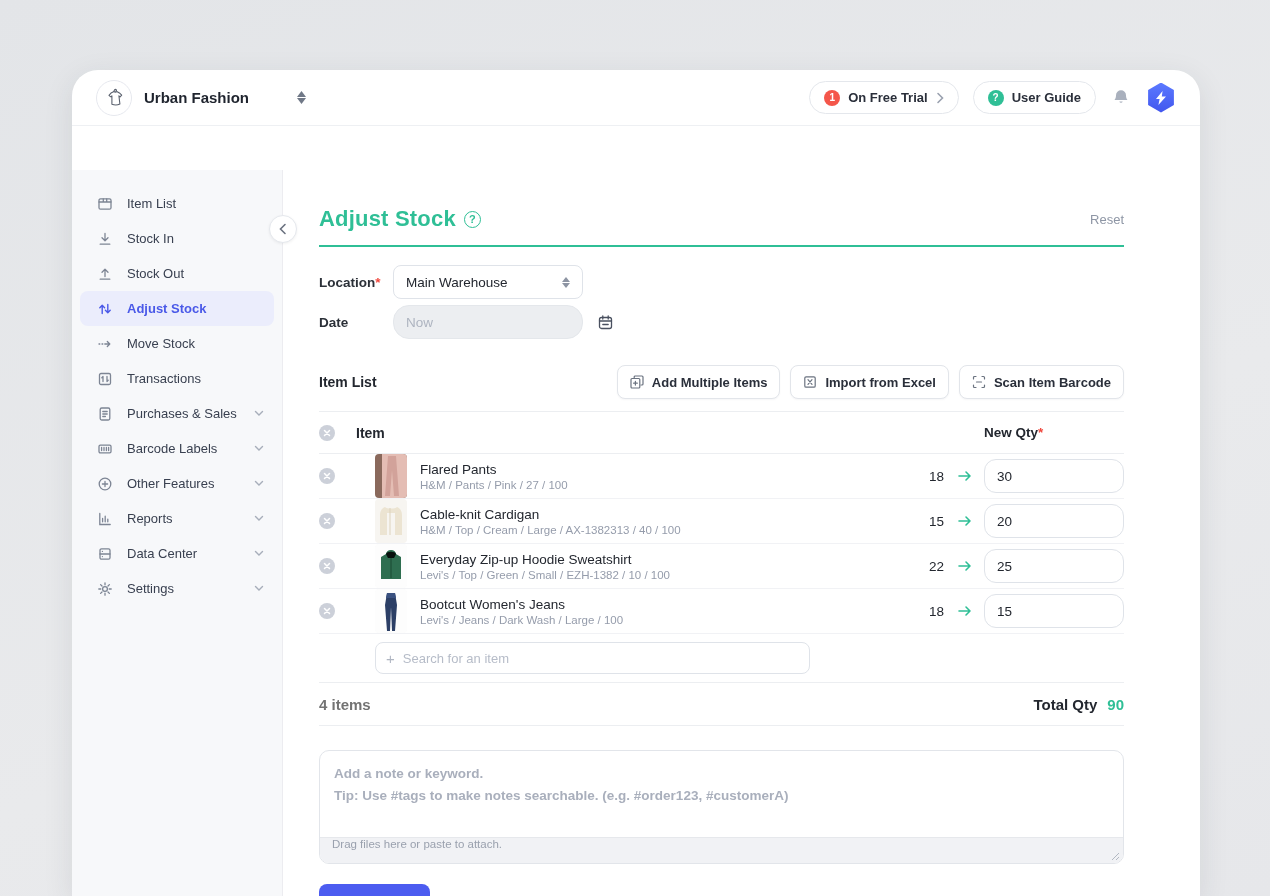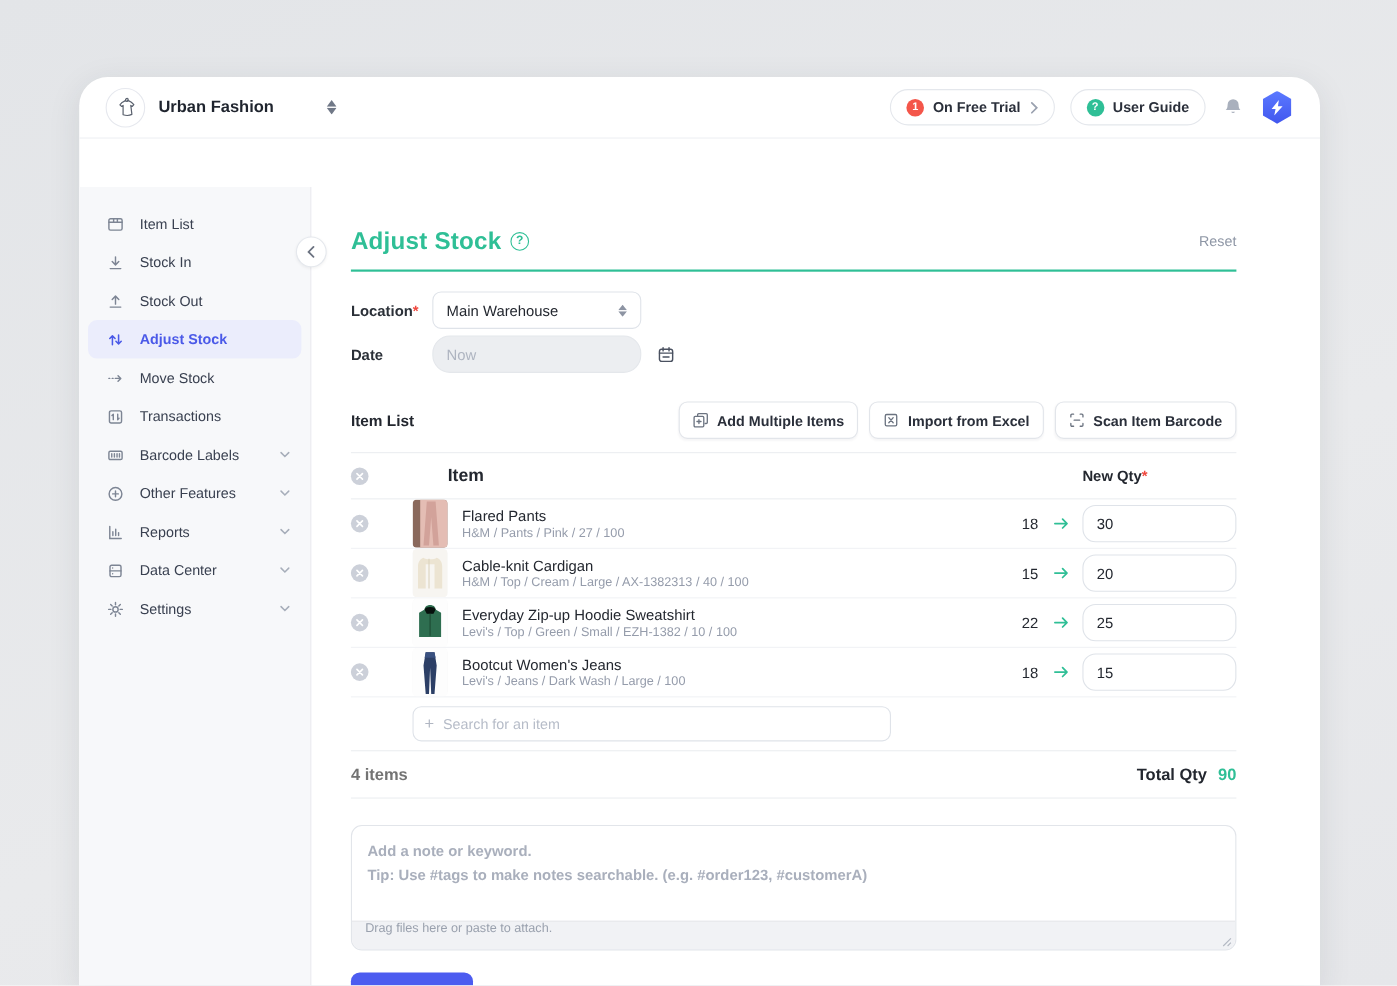--- a/index.html
+++ b/index.html
@@ -56,21 +56,21 @@
   .cal-icon { margin-left:14px; display:flex; cursor:pointer; }
   
   .list-header { margin-top:26px; display:flex; align-items:center; }
   .list-label { font-size:14px; font-weight:bold; color:#23272f; }
   .btn-group { margin-left:auto; display:flex; gap:10px; }
   .btn-outline { height:34px; border:1px solid #e2e5ea; border-radius:8px; background:#fff; padding:0 12px; font-size:13px; font-weight:600; color:#2a2f3a; display:flex; align-items:center; gap:8px; cursor:pointer; box-shadow:0 1px 2px rgba(20,25,40,.04); }
   .btn-outline .b-icon { display:flex; color:#6b7380; }
   .itable { margin-top:12px; border-top:1px solid #eceef1; }
   .ithead { height:42px; display:flex; align-items:center; border-bottom:1px solid #eceef1; }
   .x-circle { width:16px; height:16px; min-width:16px; border-radius:50%; background:#ccd0d9; display:flex; align-items:center; justify-content:center; cursor:pointer; }
-  .col-item-hd { margin-left:72px; font-size:16px; font-weight:bold; color:#23272f; }
+  .col-item-hd { margin-left:21px; font-size:14px; font-weight:bold; color:#23272f; }
   .col-qty-hd { margin-left:auto; width:140px; font-size:13.5px; font-weight:bold; color:#23272f; }
   .irow { height:45px; display:flex; align-items:center; border-bottom:1px solid #f1f2f5; }
   .thumb { width:32px; height:44px; min-width:32px; border-radius:4px; overflow:hidden; margin-left:40px; background:#fafafa; display:flex; align-items:center; justify-content:center; }
   .iinfo { margin-left:13px; flex:1; min-width:0; }
   .iname { font-size:13.5px; color:#23272f; }
   .iattrs { font-size:11.5px; color:#959cab; margin-top:2px; }
   .iqty { width:34px; text-align:right; font-size:13.5px; color:#23272f; }
   .iarrow { margin:0 12px 0 13px; display:flex; }
   .qty-input { width:140px; height:34px; border:1px solid #dfe3e9; border-radius:12px; font-size:13.5px; color:#23272f; padding:0 12px; outline:none; font-family:"Liberation Sans",sans-serif; }
   .search-row { height:48px; display:flex; align-items:center; }
@@ -203,20 +203,34 @@
       <div class="side-item">
         <span class="s-icon">
           <svg width="16" height="16" viewBox="0 0 16 16" fill="none" stroke="currentColor" stroke-width="1.3" stroke-linecap="round" stroke-linejoin="round">
               <rect x="2.5" y="2.5" width="11" height="11" rx="1.5"></rect>
               <path d="M6 5.5v5M6 5.5l-1.2 1.2M10 10.5v-5M10 10.5l1.2-1.2"></path>
             </svg>
         </span>
         <span>Transactions</span>
       </div>
 
+      <div class="side-item">
+        <span class="s-icon">
+          <svg width="16" height="16" viewBox="0 0 16 16" fill="none" stroke="currentColor" stroke-width="1.3" stroke-linecap="round">
+              <rect x="3.2" y="2" width="9.6" height="12" rx="1.5"></rect>
+              <path d="M5.8 5.5h4.4M5.8 8h4.4M5.8 10.5h2.6"></path>
+            </svg>
+        </span>
+        <span>Purchases &amp; Sales</span>
+        <span class="side-chevron">
+          <svg width="10" height="7" viewBox="0 0 10 7" fill="none" stroke="currentColor" stroke-width="1.4" stroke-linecap="round">
+              <path d="M1.5 1.5L5 5l3.5-3.5"></path>
+            </svg>
+        </span>
+      </div>
 
       <div class="side-item">
         <span class="s-icon">
           <svg width="16" height="16" viewBox="0 0 16 16" fill="none" stroke="currentColor" stroke-width="1.3" stroke-linecap="round">
               <rect x="2" y="4.2" width="12" height="7.6" rx="1.3"></rect>
               <path d="M4.6 6.5v3M7 6.5v3M9.4 6.5v3M11.6 6.5v3"></path>
             </svg>
         </span>
         <span>Barcode Labels</span>
         <span class="side-chevron">

